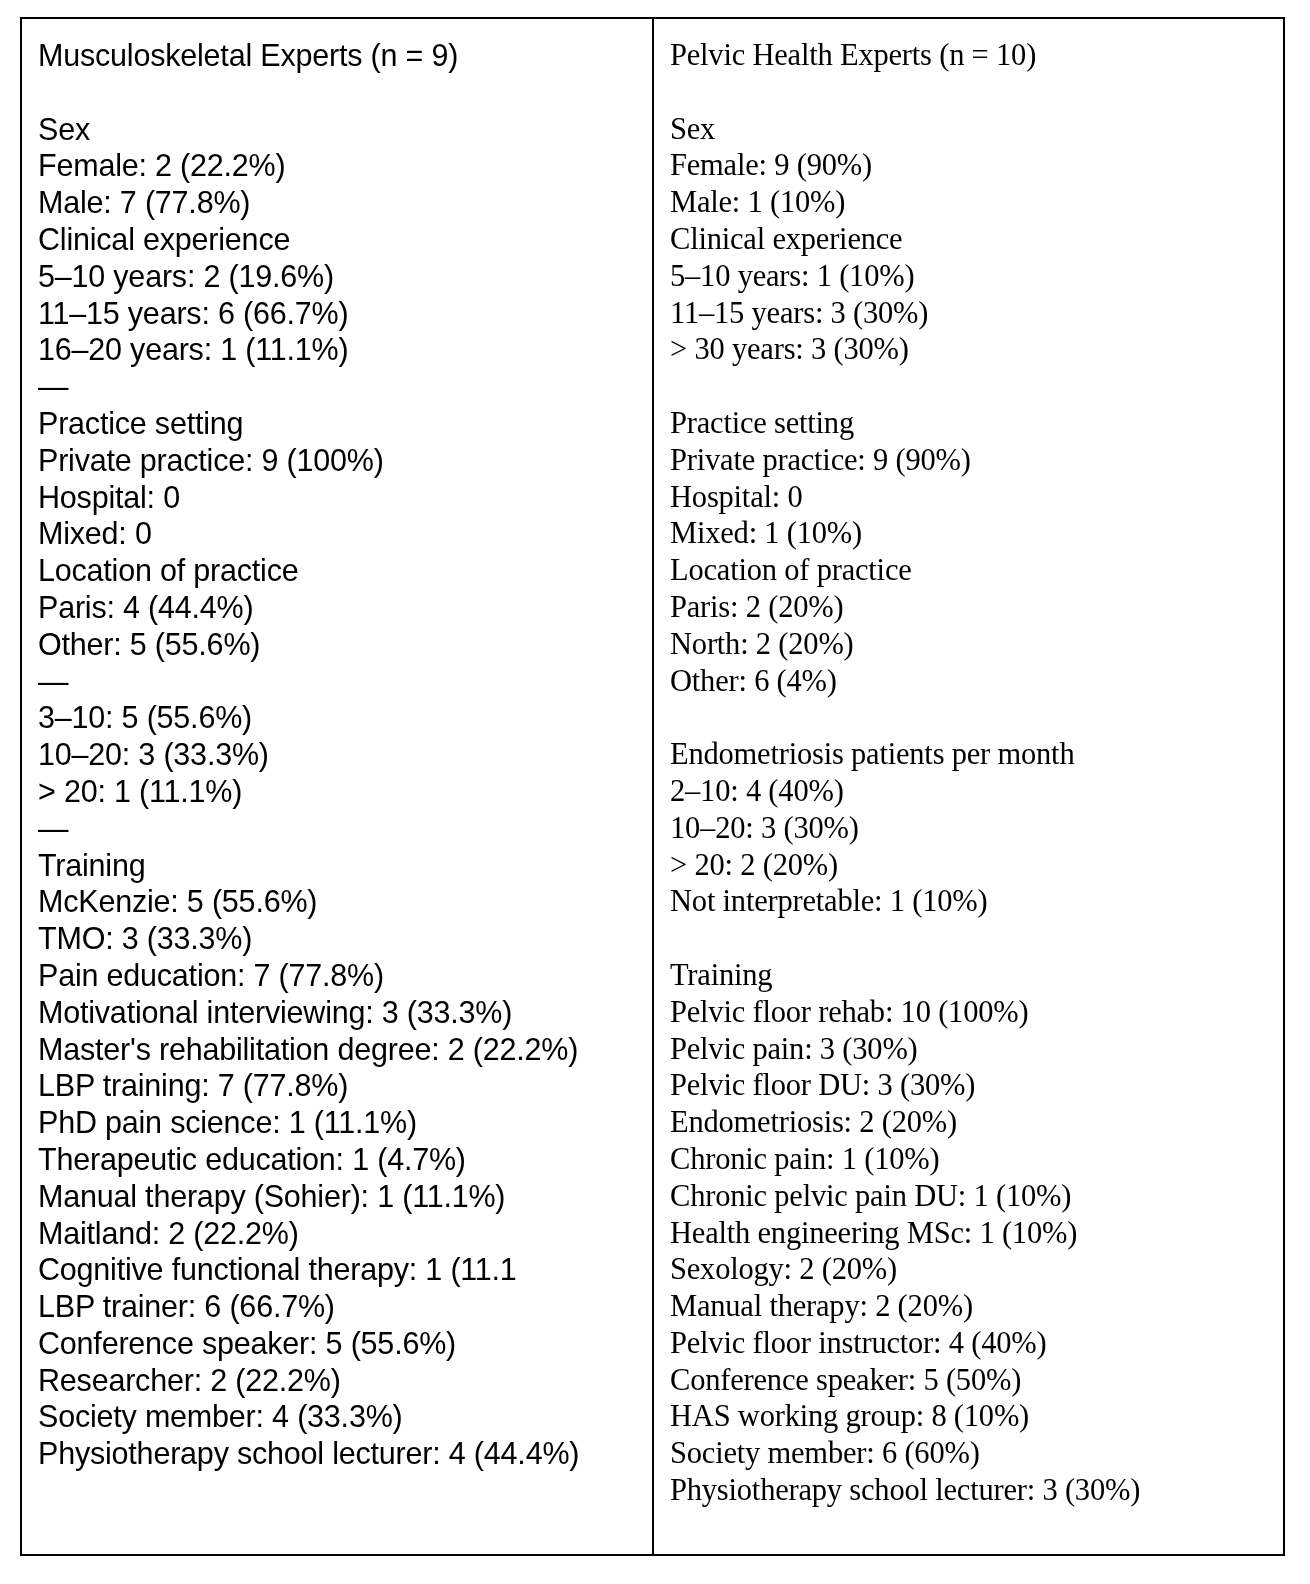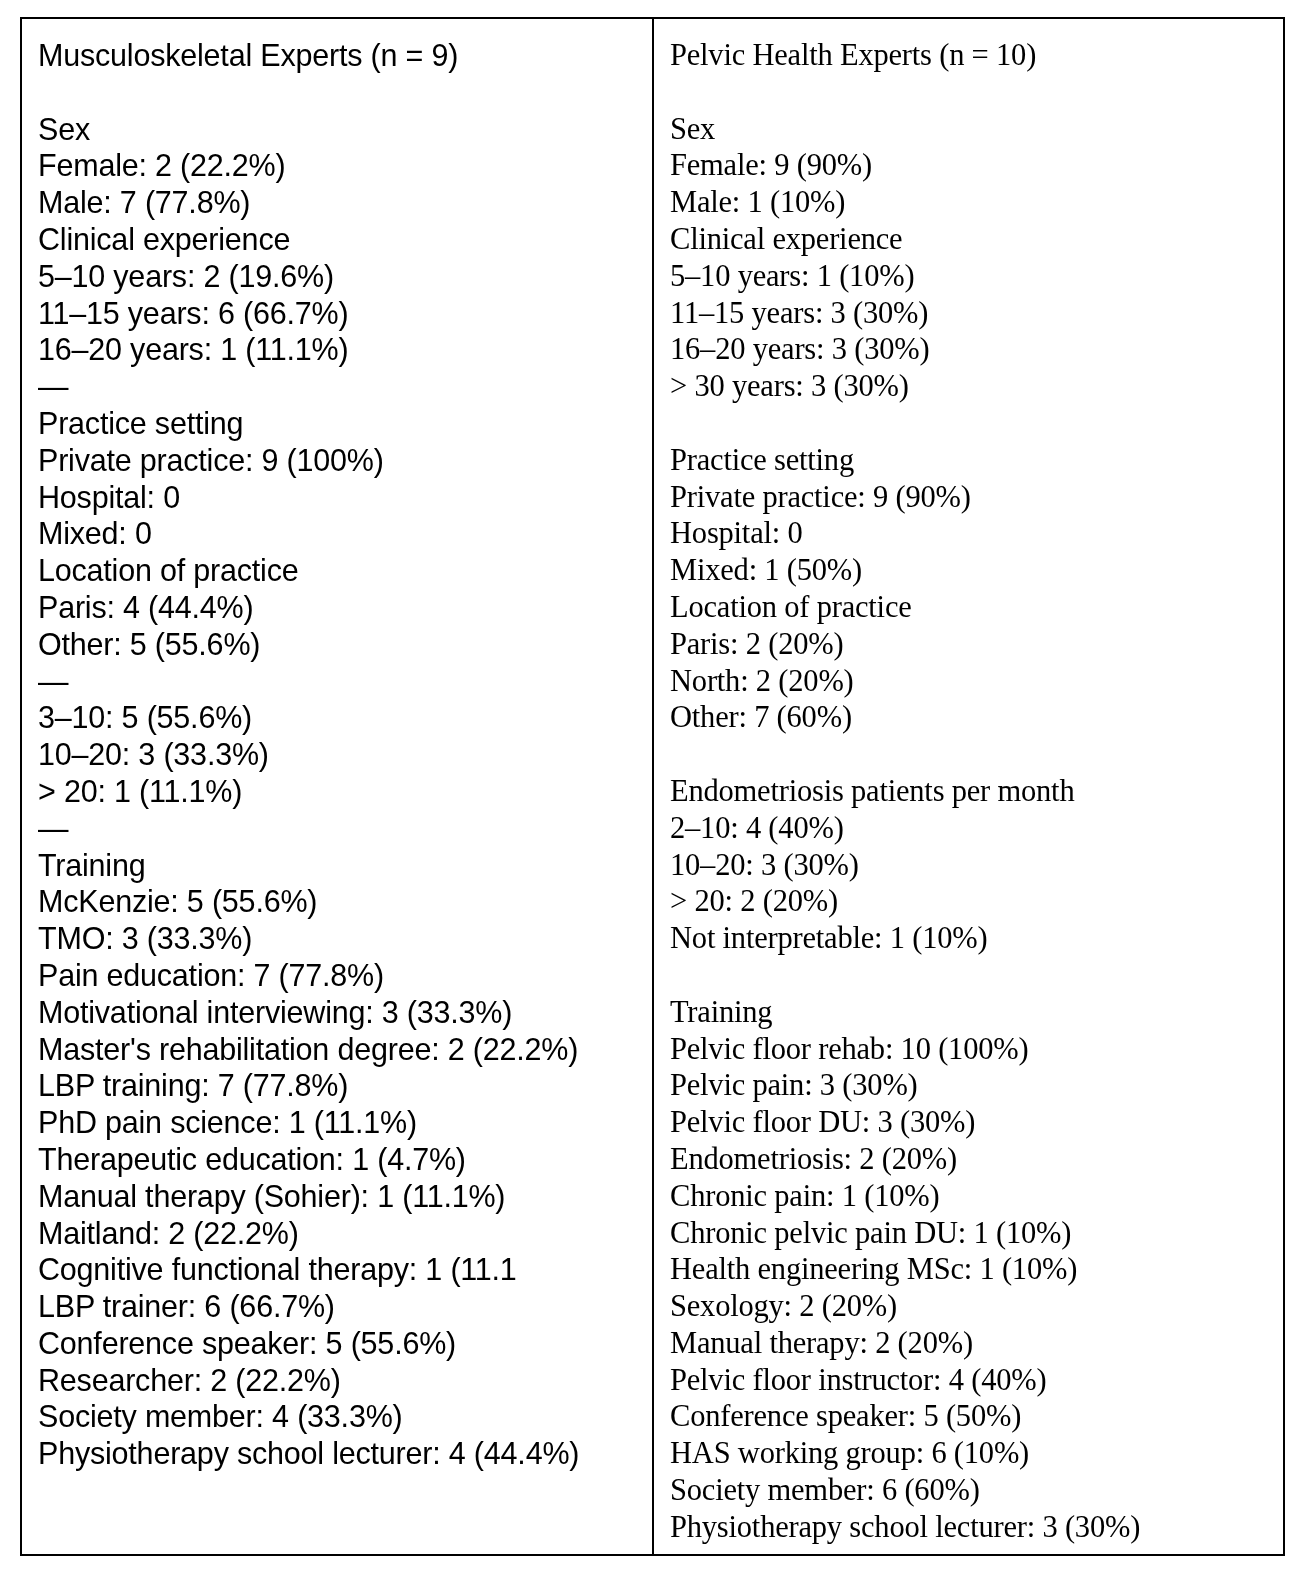--- a/index.html
+++ b/index.html
@@ -65,48 +65,47 @@
   <div class="col right">
     <div class="line">Pelvic Health Experts (n = 10)</div>
     <div class="lines">
         <div class="line blank"></div>
         <div class="line">Sex</div>
         <div class="line">Female: 9 (90%)</div>
         <div class="line">Male: 1 (10%)</div>
         <div class="line">Clinical experience</div>
         <div class="line">5–10 years: 1 (10%)</div>
         <div class="line">11–15 years: 3 (30%)</div>
-        <div class="line">16–20 years: 3 (30%)</div>
         <div class="line">&gt; 30 years: 3 (30%)</div>
         <div class="line blank"></div>
         <div class="line">Practice setting</div>
         <div class="line">Private practice: 9 (90%)</div>
         <div class="line">Hospital: 0</div>
-        <div class="line">Mixed: 1 (50%)</div>
+        <div class="line">Mixed: 1 (10%)</div>
         <div class="line">Location of practice</div>
         <div class="line">Paris: 2 (20%)</div>
         <div class="line">North: 2 (20%)</div>
-        <div class="line">Other: 7 (60%)</div>
+        <div class="line">Other: 6 (4%)</div>
         <div class="line blank"></div>
         <div class="line">Endometriosis patients per month</div>
         <div class="line">2–10: 4 (40%)</div>
         <div class="line">10–20: 3 (30%)</div>
         <div class="line">&gt; 20: 2 (20%)</div>
         <div class="line">Not interpretable: 1 (10%)</div>
         <div class="line blank"></div>
         <div class="line">Training</div>
         <div class="line">Pelvic floor rehab: 10 (100%)</div>
         <div class="line">Pelvic pain: 3 (30%)</div>
         <div class="line">Pelvic floor DU: 3 (30%)</div>
         <div class="line">Endometriosis: 2 (20%)</div>
         <div class="line">Chronic pain: 1 (10%)</div>
         <div class="line">Chronic pelvic pain DU: 1 (10%)</div>
         <div class="line">Health engineering MSc: 1 (10%)</div>
         <div class="line">Sexology: 2 (20%)</div>
         <div class="line">Manual therapy: 2 (20%)</div>
         <div class="line">Pelvic floor instructor: 4 (40%)</div>
         <div class="line">Conference speaker: 5 (50%)</div>
-        <div class="line">HAS working group: 6 (10%)</div>
+        <div class="line">HAS working group: 8 (10%)</div>
         <div class="line">Society member: 6 (60%)</div>
         <div class="line">Physiotherapy school lecturer: 3 (30%)</div>
       </div>
   </div>
 </div>
 
 </body></html>

